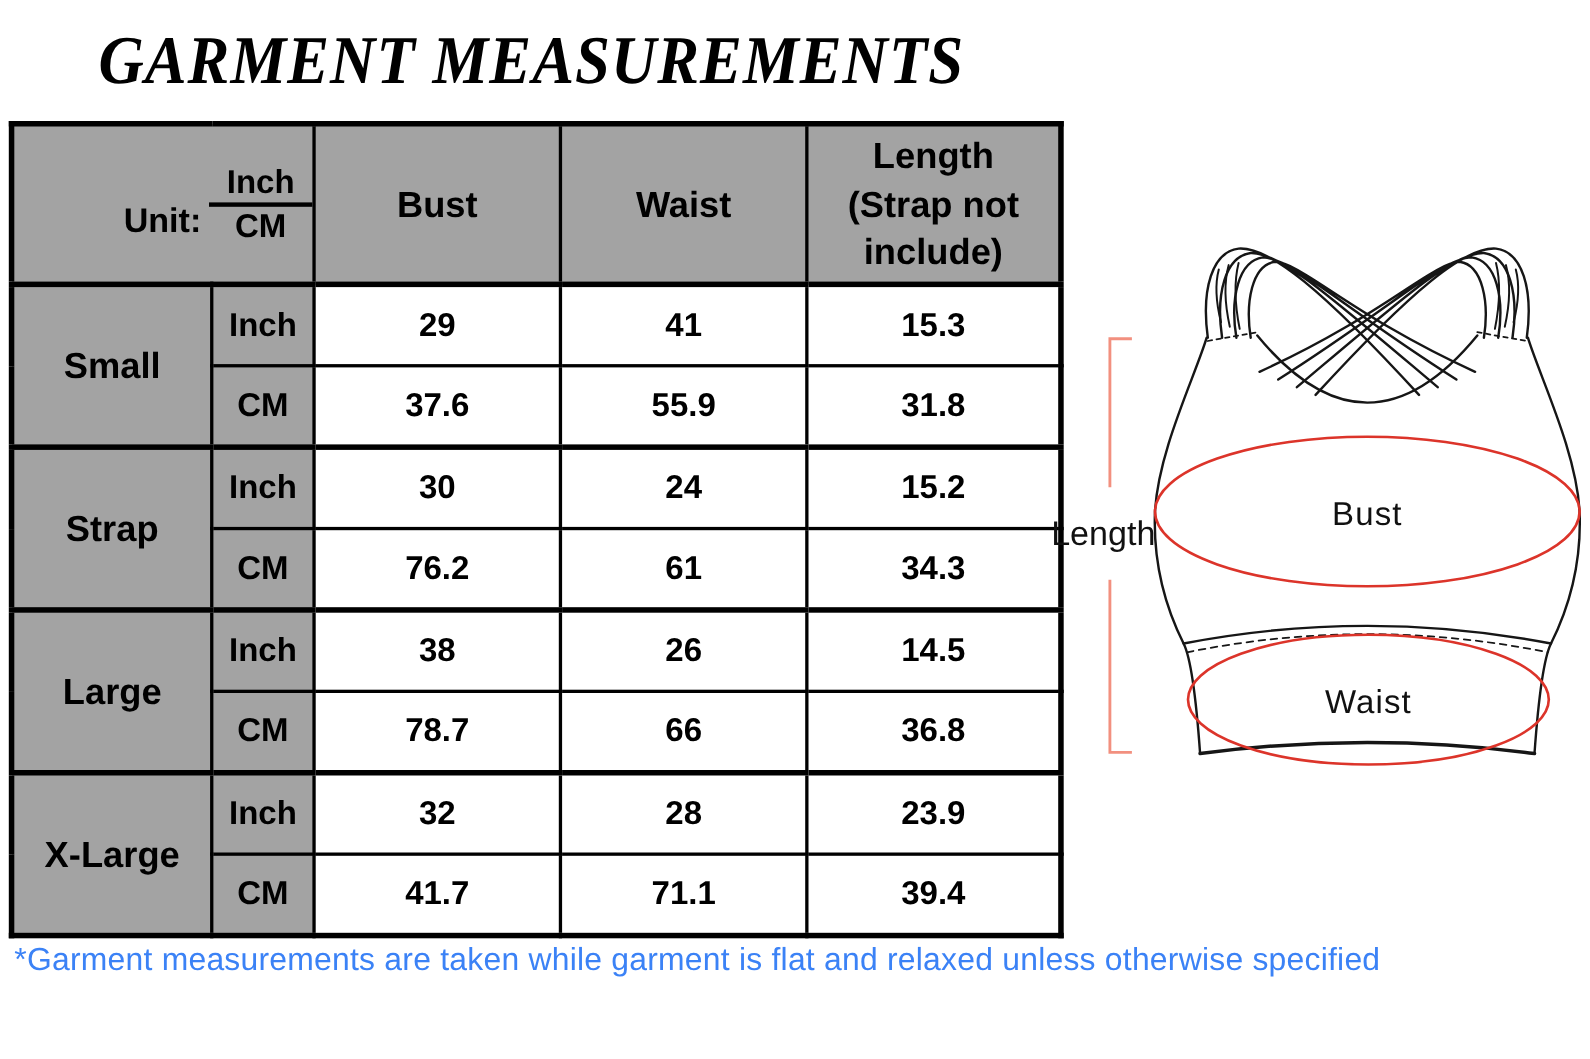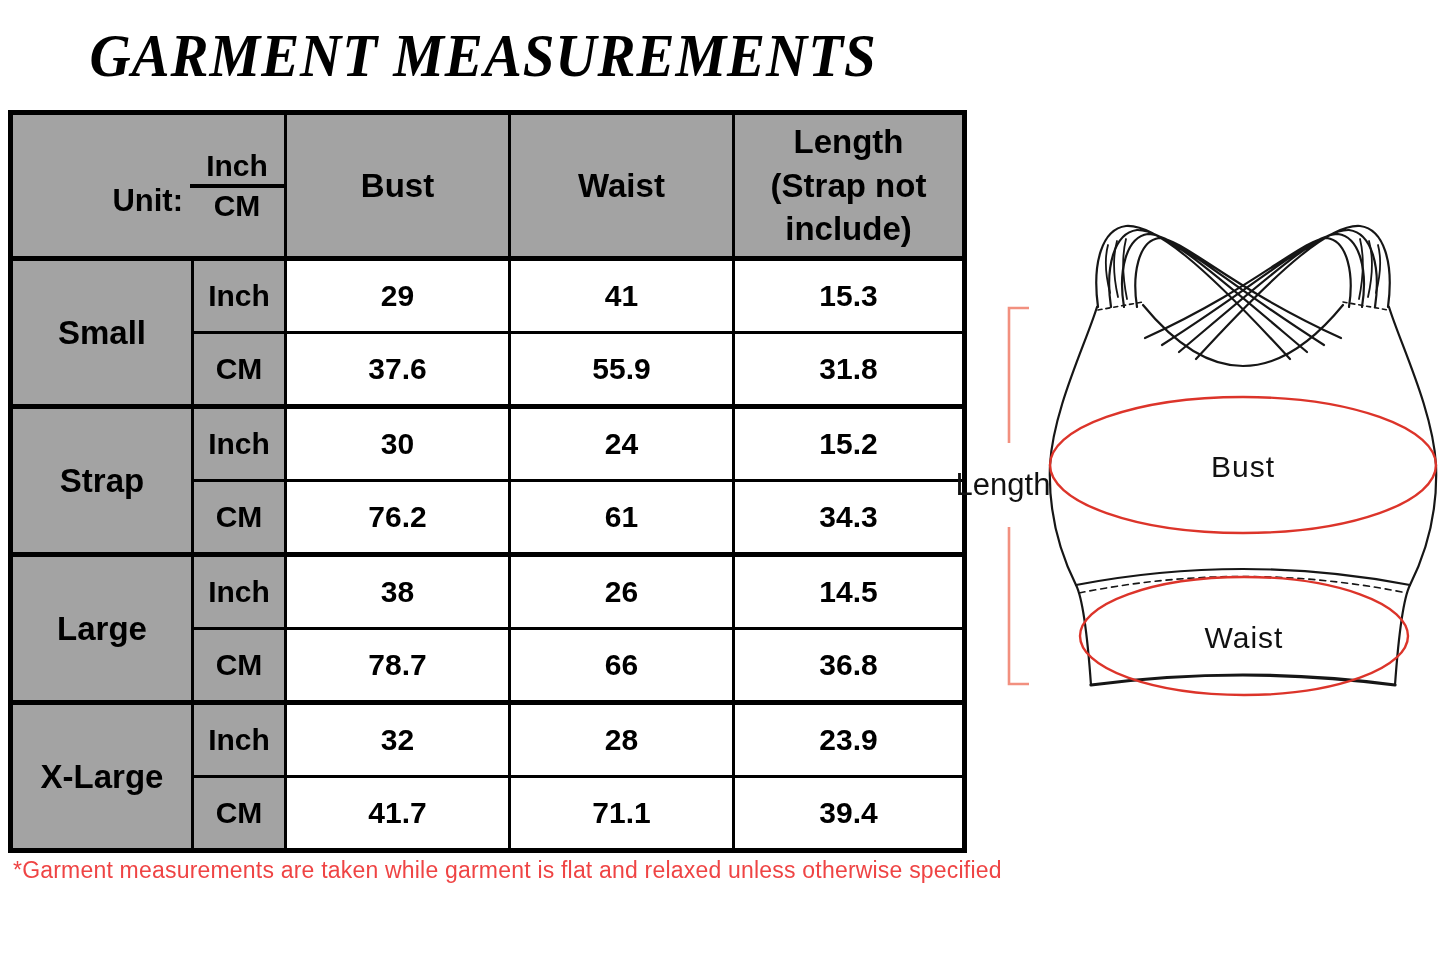--- a/index.html
+++ b/index.html
@@ -26,21 +26,21 @@
   .lenwrap{display:inline-block;max-width:200px}
   .unitwrap{display:flex;align-items:flex-end;justify-content:flex-end}
   .unitlabel{font-size:31px;font-weight:700;margin-right:7px}
   .frac{display:flex;flex-direction:column;align-items:center;width:94px}
   .fr-top,.fr-bot{font-size:30px;font-weight:700;line-height:1.12}
   .fr-bar{width:100%;height:4px;background:#000;margin:1px 0}
   tbody td{height:70px;font-size:30px;font-weight:700}
   tr.r-inch td{border-top-width:5px}
   tr.r-cm td{border-top-width:2px}
   td.sizecell{font-size:33px}
-  .footnote{position:absolute;left:13px;top:857px;font-size:23px;letter-spacing:.2px;color:#ef4444}
+  .footnote{position:absolute;left:13px;top:857px;font-size:29px;letter-spacing:.2px;color:#3b82f6}
   .diagram{position:absolute;left:940px;top:215px}
   .diagram text{font-family:"Liberation Sans","DejaVu Sans",sans-serif;fill:#111}
 </style>
 </head>
 <body>
 
 <h1 class="title">GARMENT MEASUREMENTS</h1>
 
 <table class="chart">
   <colgroup>

